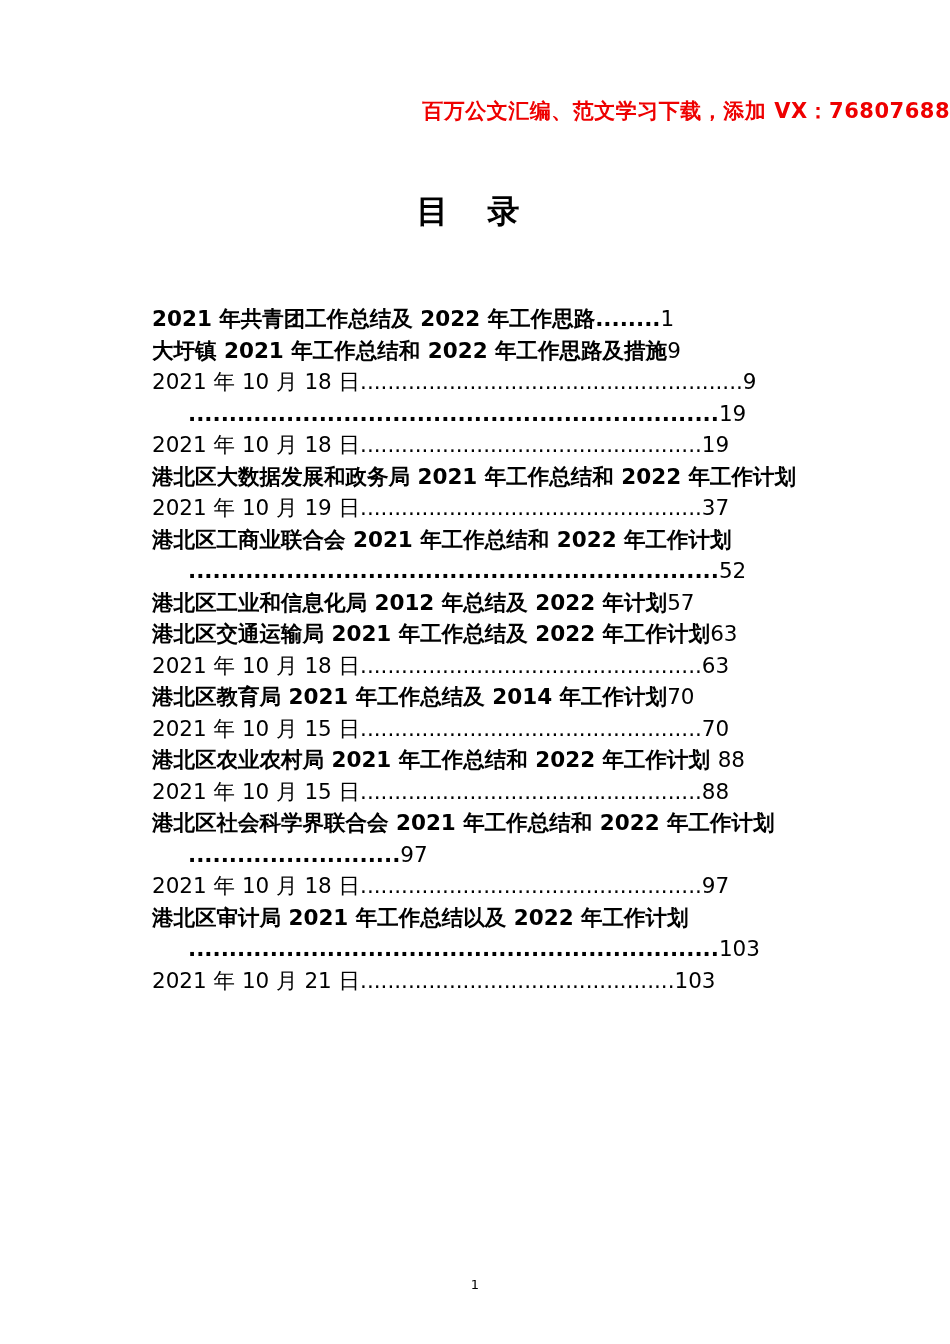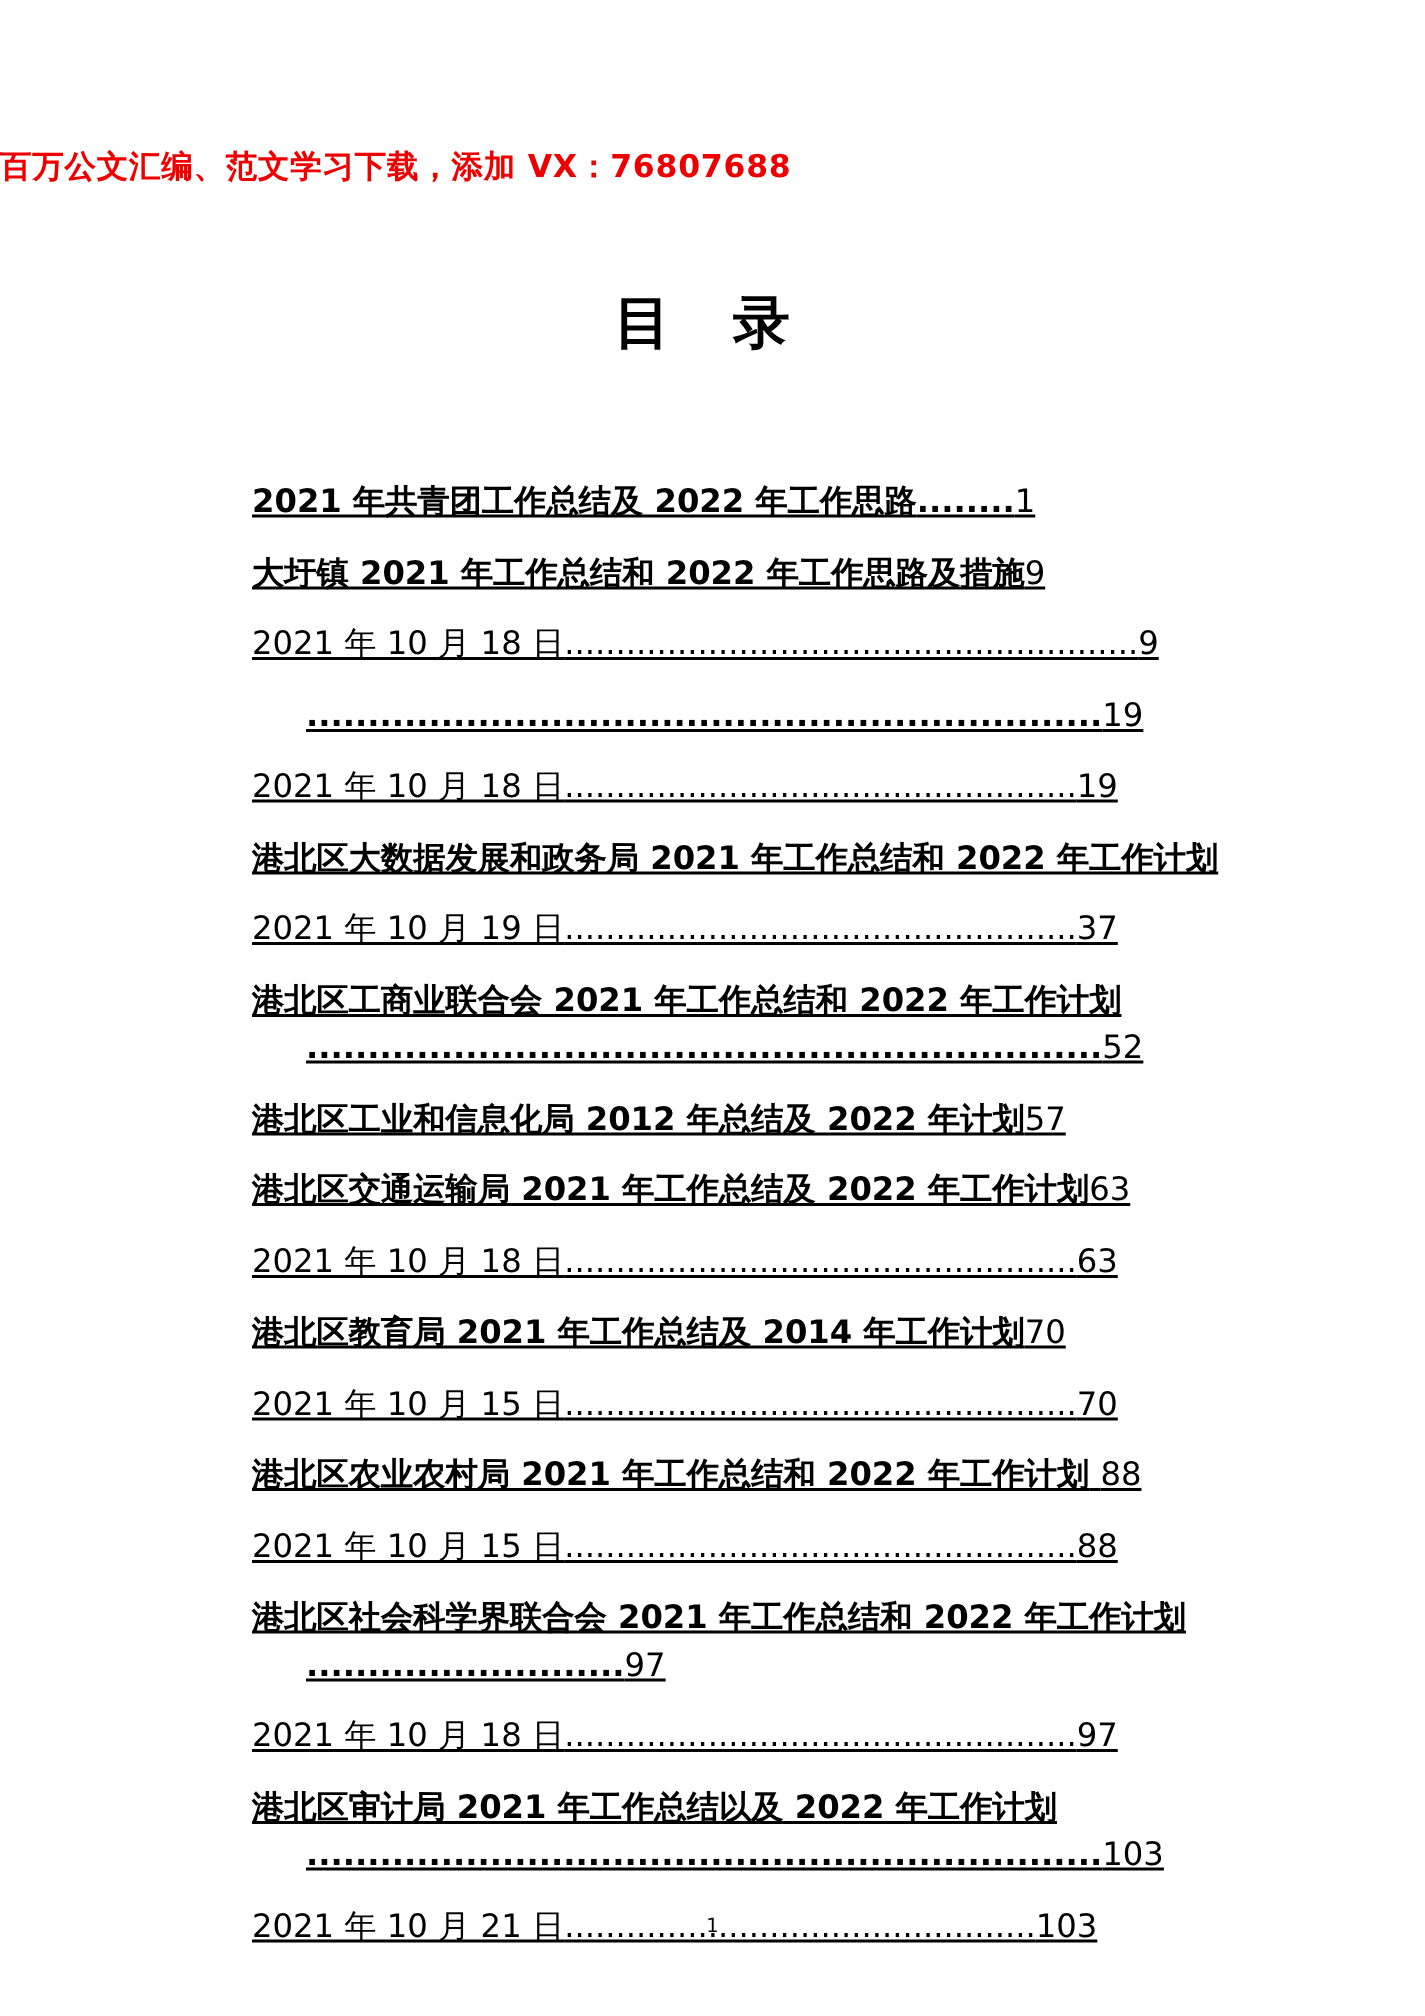--- a/index.html
+++ b/index.html
@@ -19,54 +19,53 @@
     position: relative;
     width: 950px;
     height: 1344px;
     box-sizing: border-box;
   }
   .banner {
     position: absolute;
     top: 97px;
     left: 0;
     width: 950px;
-    text-align: left;
+    text-align: right;
     color: #ee0000;
     font-size: 21px;
     font-weight: bold;
     letter-spacing: 0.5px;
     font-family: "DejaVu Sans", "Liberation Sans", sans-serif;
   }
   .doc-title {
     position: absolute;
     top: 190px;
     left: 0;
     width: 950px;
     text-align: center;
-    font-size: 38px;
+    font-size: 32px;
     font-weight: bold;
     letter-spacing: 14px;
     font-family: "DejaVu Sans", "Liberation Sans", sans-serif;
   }
   .toc {
     position: absolute;
     top: 303px;
     left: 152px;
     width: 680px;
   }
   .toc-entry {
     display: block;
     font-size: 21.5px;
     line-height: 31.5px;
     white-space: normal;
     word-break: break-all;
-    margin: 16px;
+    margin: 0;
     padding: 0;
     font-family: "DejaVu Sans", "Liberation Sans", sans-serif;
-    text-decoration: underline;
   }
   .toc-entry.bold {
     font-weight: bold;
   }
   .toc-entry .label {
     
   }
   .toc-entry .leader {
     letter-spacing: 0px;
   }

